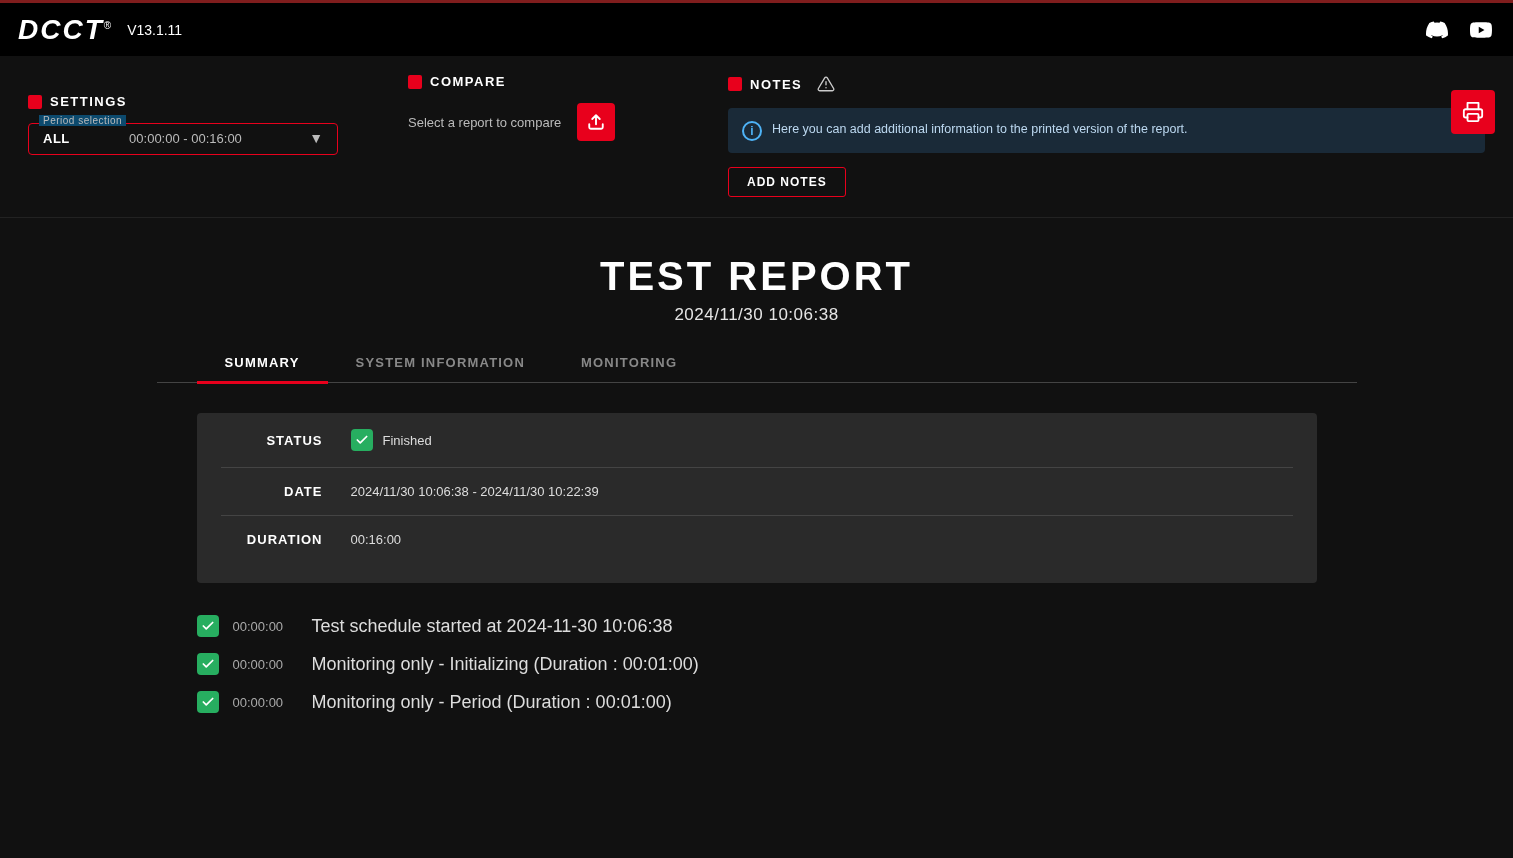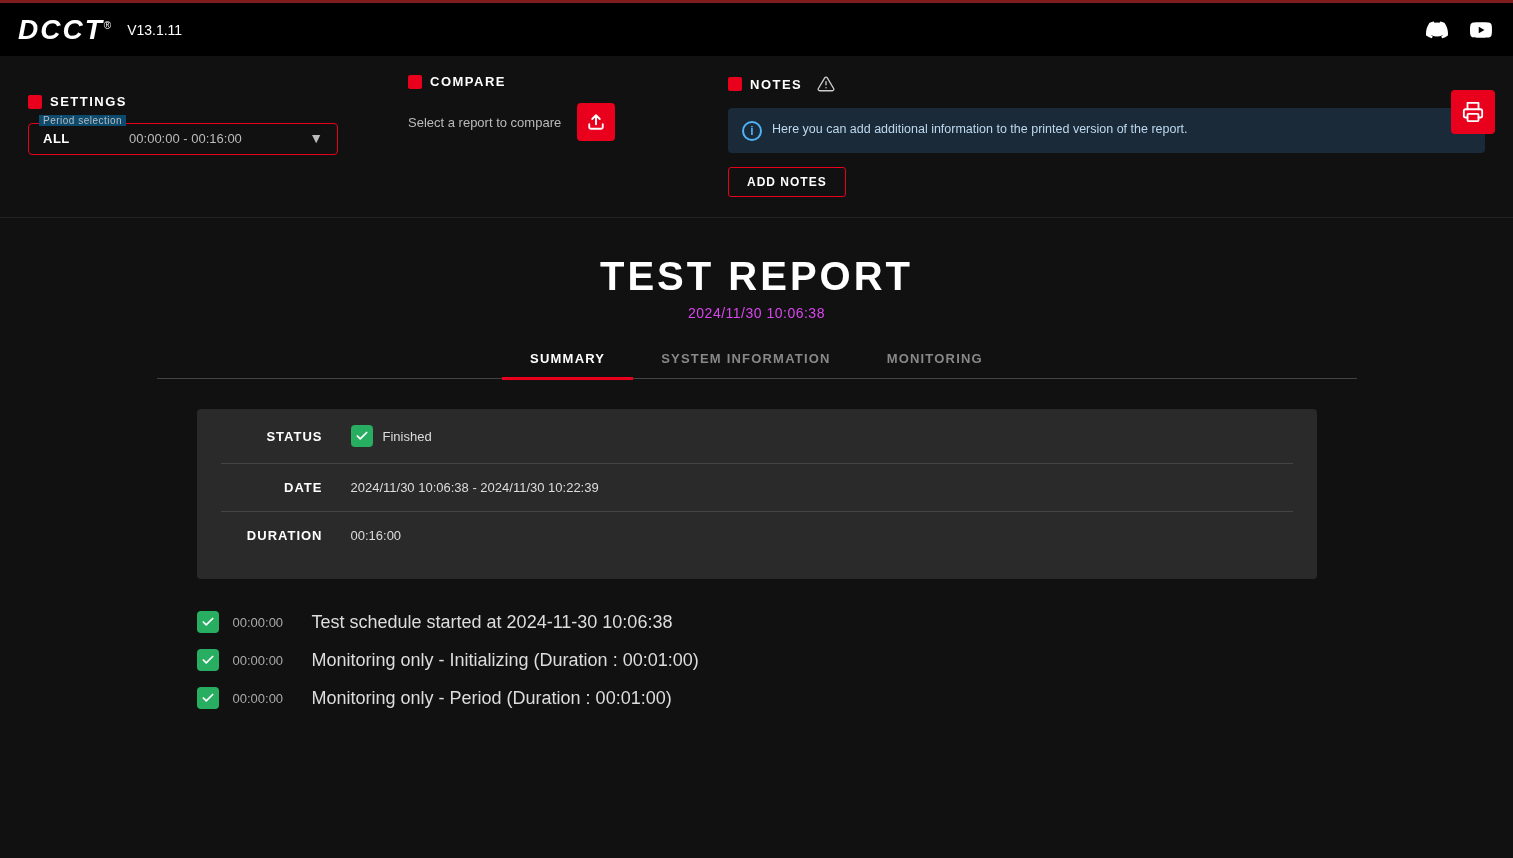--- a/index.html
+++ b/index.html
@@ -237,30 +237,29 @@
       text-align: center;
       padding: 36px 0 20px 0;
     }
     .report-title {
       font-size: 40px;
       font-weight: 900;
       letter-spacing: 3px;
       color: #fff;
     }
     .report-date {
-      font-size: 14px;
-      color: #d946ef;
+      font-size: 17px;
+      color: #e5e5e5;
       margin-top: 6px;
       letter-spacing: 0.5px;
     }
 
     
     .tabs-row {
       display: flex;
-      justify-content: center;
       gap: 0;
       border-bottom: 1.5px solid #444;
       margin-bottom: 0;
       padding: 0 40px;
       position: relative;
     }
     .tab-item {
       font-size: 13px;
       font-weight: 600;
       letter-spacing: 1.2px;

